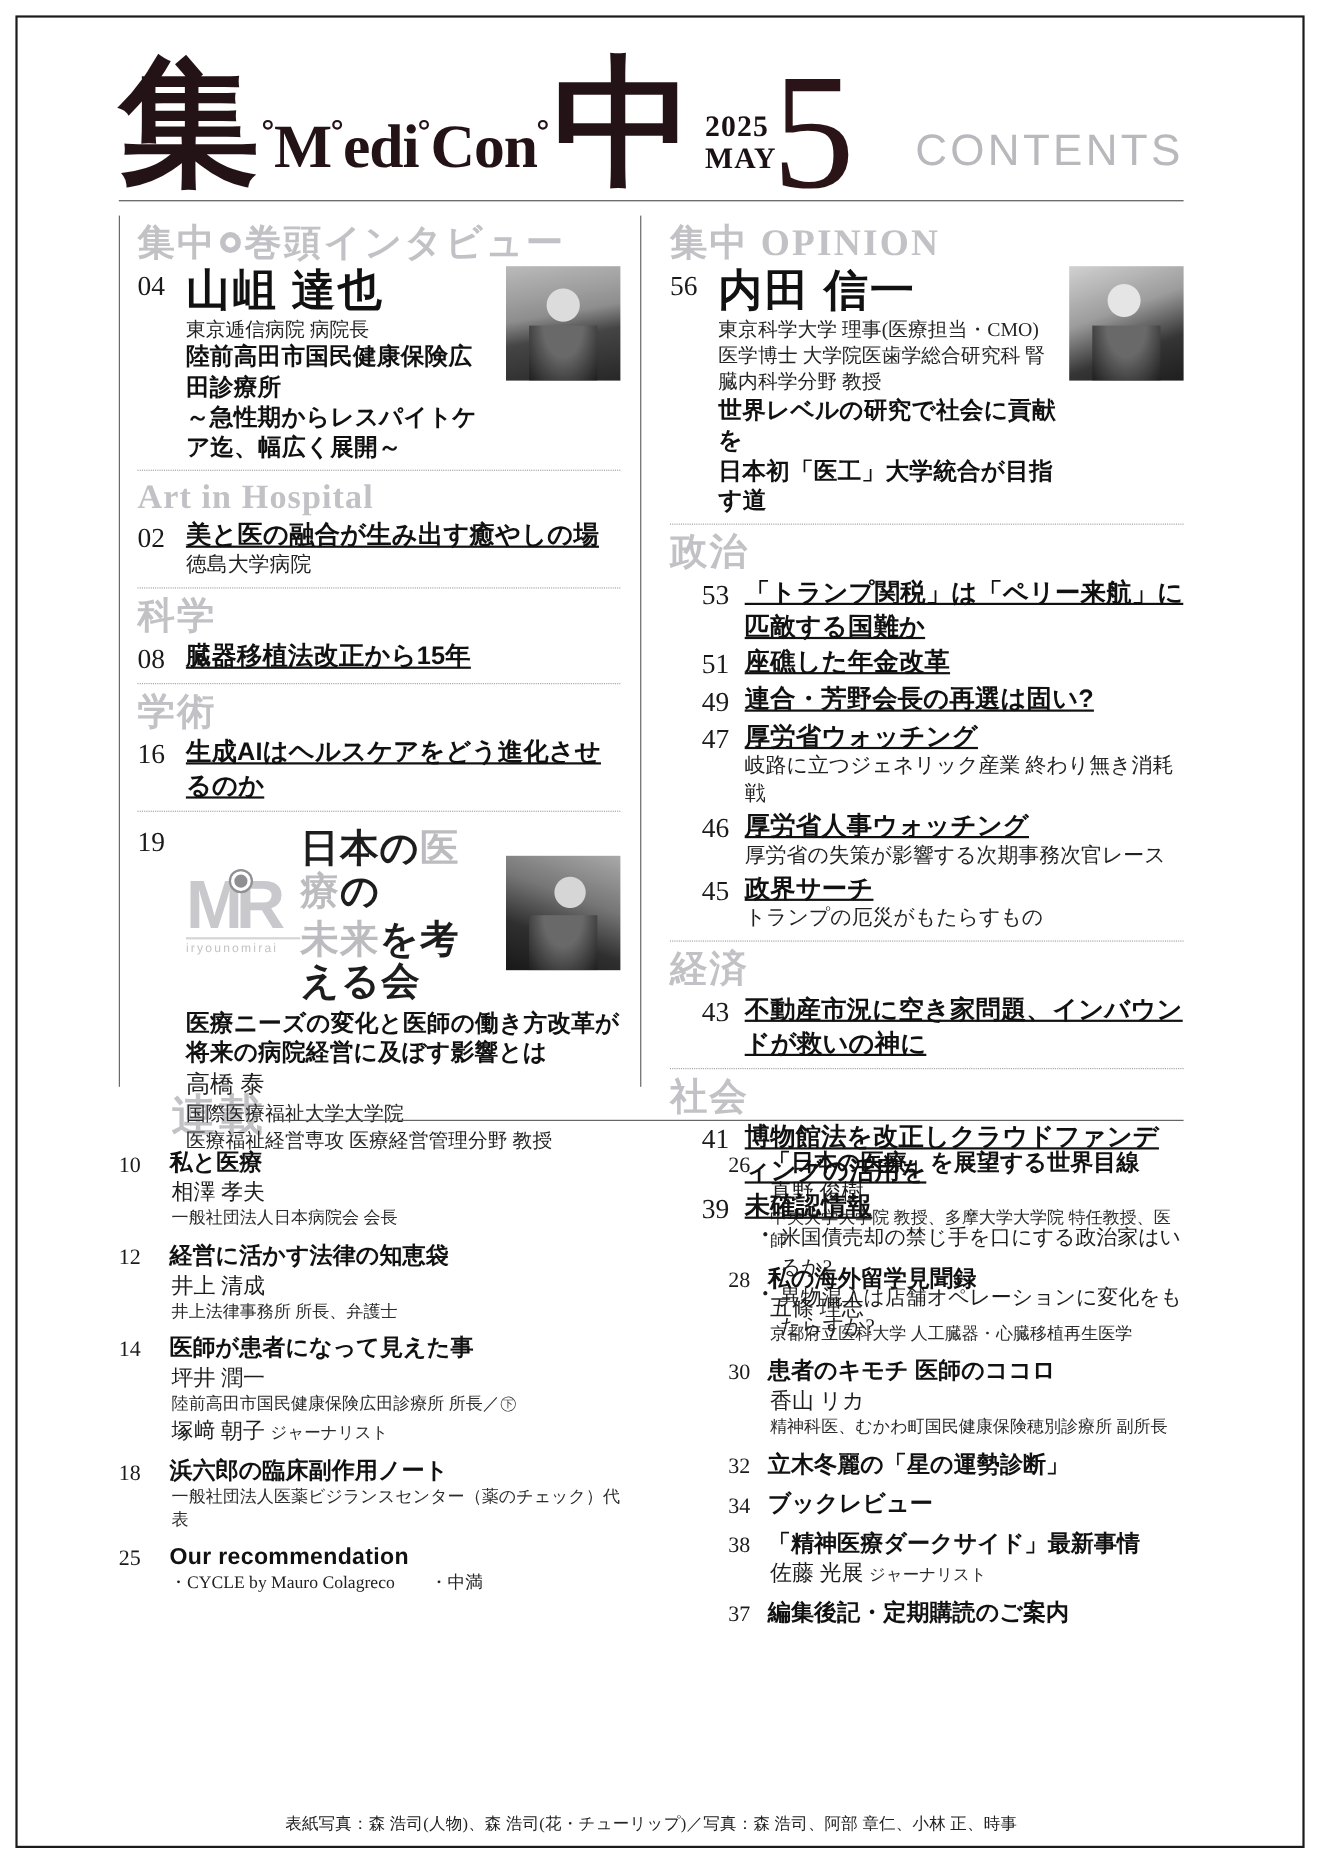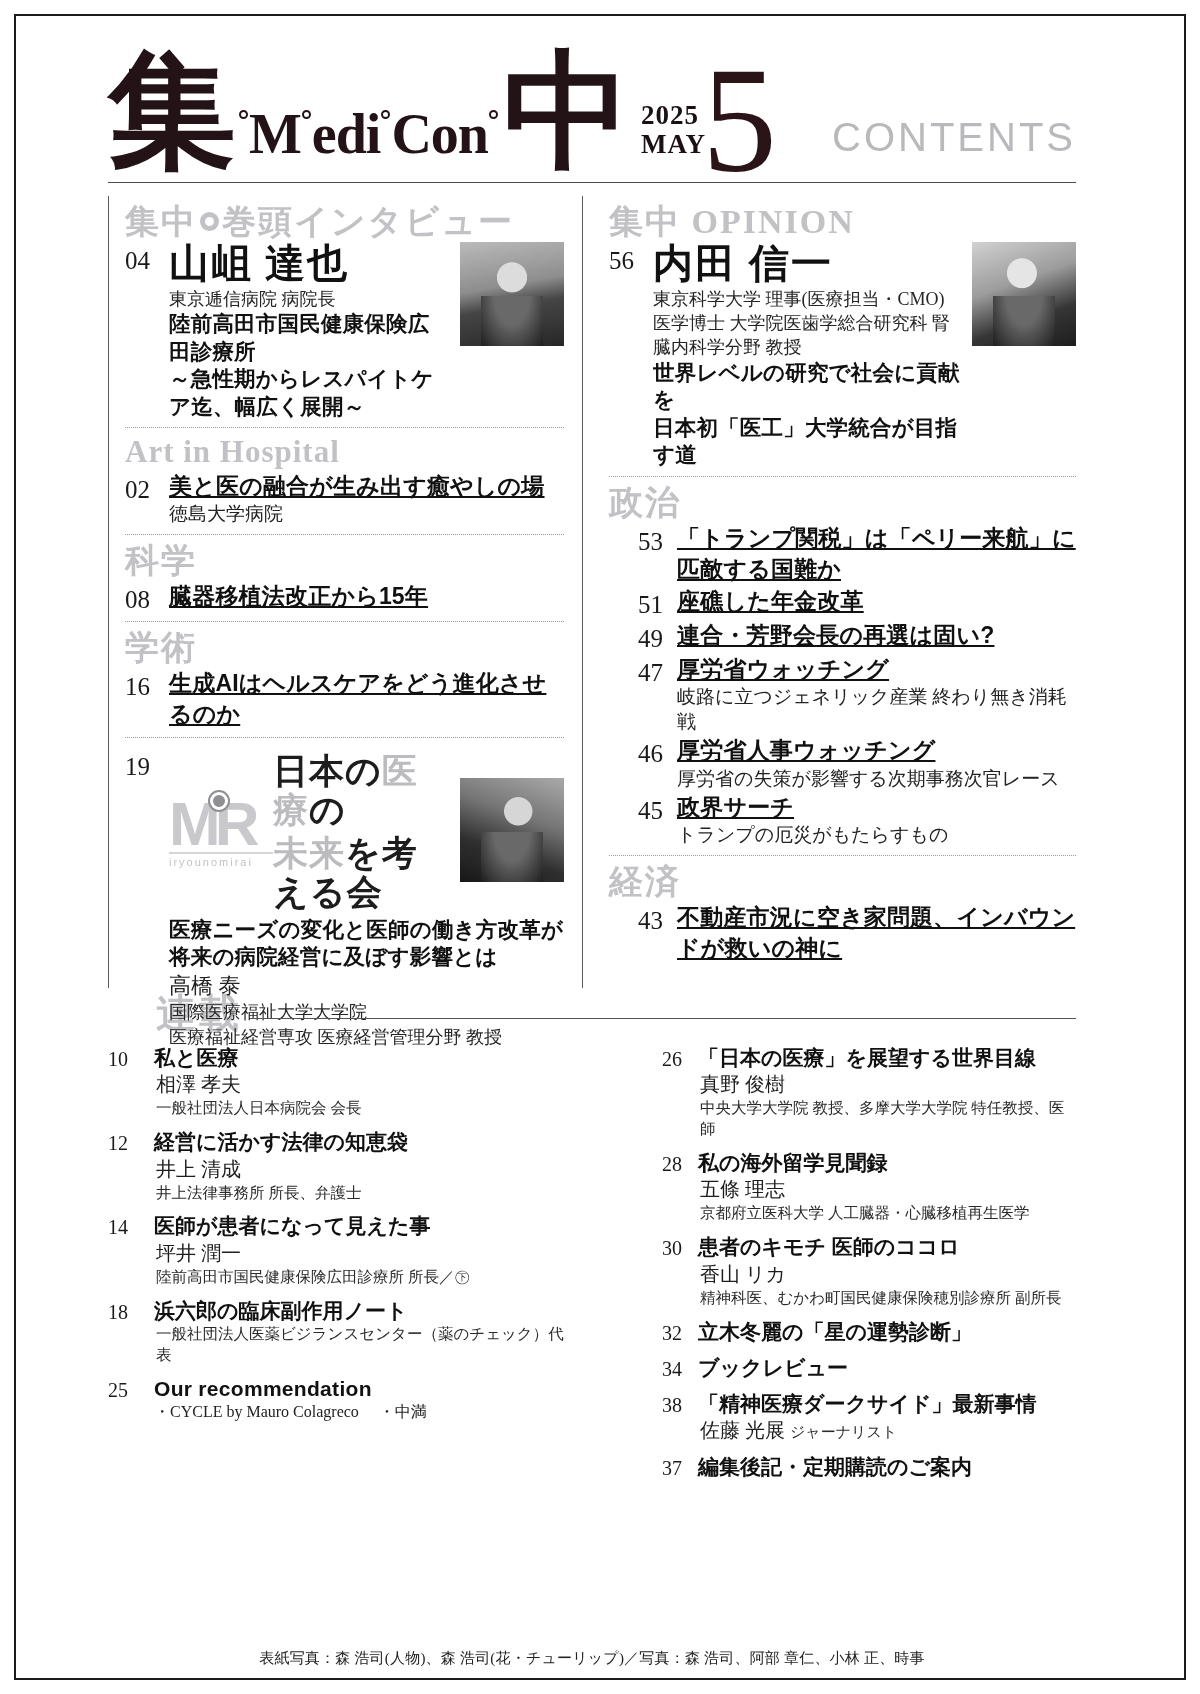--- a/index.html
+++ b/index.html
@@ -369,21 +369,21 @@
   }
   .s-affil {
     font-family: "Liberation Serif", "DejaVu Serif", serif;
     font-size: 15.5px;
     line-height: 1.35;
     color: #2b2b2b;
     padding-left: 2px;
   }
   .rec-line {
     display: flex;
-    gap: 20px;
+    gap: 32px;
     font-family: "Liberation Serif", "DejaVu Serif", serif;
     font-size: 16px;
     color: #222;
   }
 
   
   .credits {
     position: absolute;
     left: 0; right: 0;
     bottom: 6px;
@@ -563,20 +563,39 @@
         <div class="sec">
           <div class="sec-head">経済</div>
           <div class="row">
             <div class="pg right">43</div>
             <div class="body-col">
                 <div class="title">不動産市況に空き家問題、インバウンドが救いの神に</div>
               </div>
           </div>
         </div>
 
+        <div class="sec">
+          <div class="sec-head">社会</div>
+          <div class="row">
+            <div class="pg right">41</div>
+            <div class="body-col">
+                <div class="title">博物館法を改正しクラウドファンディングの活用を</div>
+              </div>
+          </div>
+          <div class="row">
+            <div class="pg right">39</div>
+            <div class="body-col">
+              <div class="title">未確認情報</div>
+              <ul class="bullets">
+                <li>米国債売却の禁じ手を口にする政治家はいるか?</li>
+                <li>異物混入は店舗オペレーションに変化をもたらすか?</li>
+              </ul>
+            </div>
+          </div>
+        </div>
 
       </div>
     </div>
 
     <div class="series-wrap">
       <div class="series-head">
         <span class="lbl">連載</span>
         <span class="rule"></span>
       </div>
 
@@ -601,20 +620,21 @@
               <div class="s-affil">井上法律事務所 所長、弁護士</div>
             </div>
           </div>
 
           <div class="s-item">
             <div class="s-pg">14</div>
             <div>
               <div class="s-title">医師が患者になって見えた事</div>
               <div class="s-author">坪井 潤一</div>
               <div class="s-affil">陸前高田市国民健康保険広田診療所 所長／㊦</div>
+              <div class="s-author"><span>塚﨑 朝子</span> <span class="small">ジャーナリスト</span></div>
             </div>
           </div>
 
           <div class="s-item">
             <div class="s-pg">18</div>
             <div>
               <div class="s-title">浜六郎の臨床副作用ノート</div>
               <div class="s-affil">一般社団法人医薬ビジランスセンター（薬のチェック）代表</div>
             </div>
           </div>

